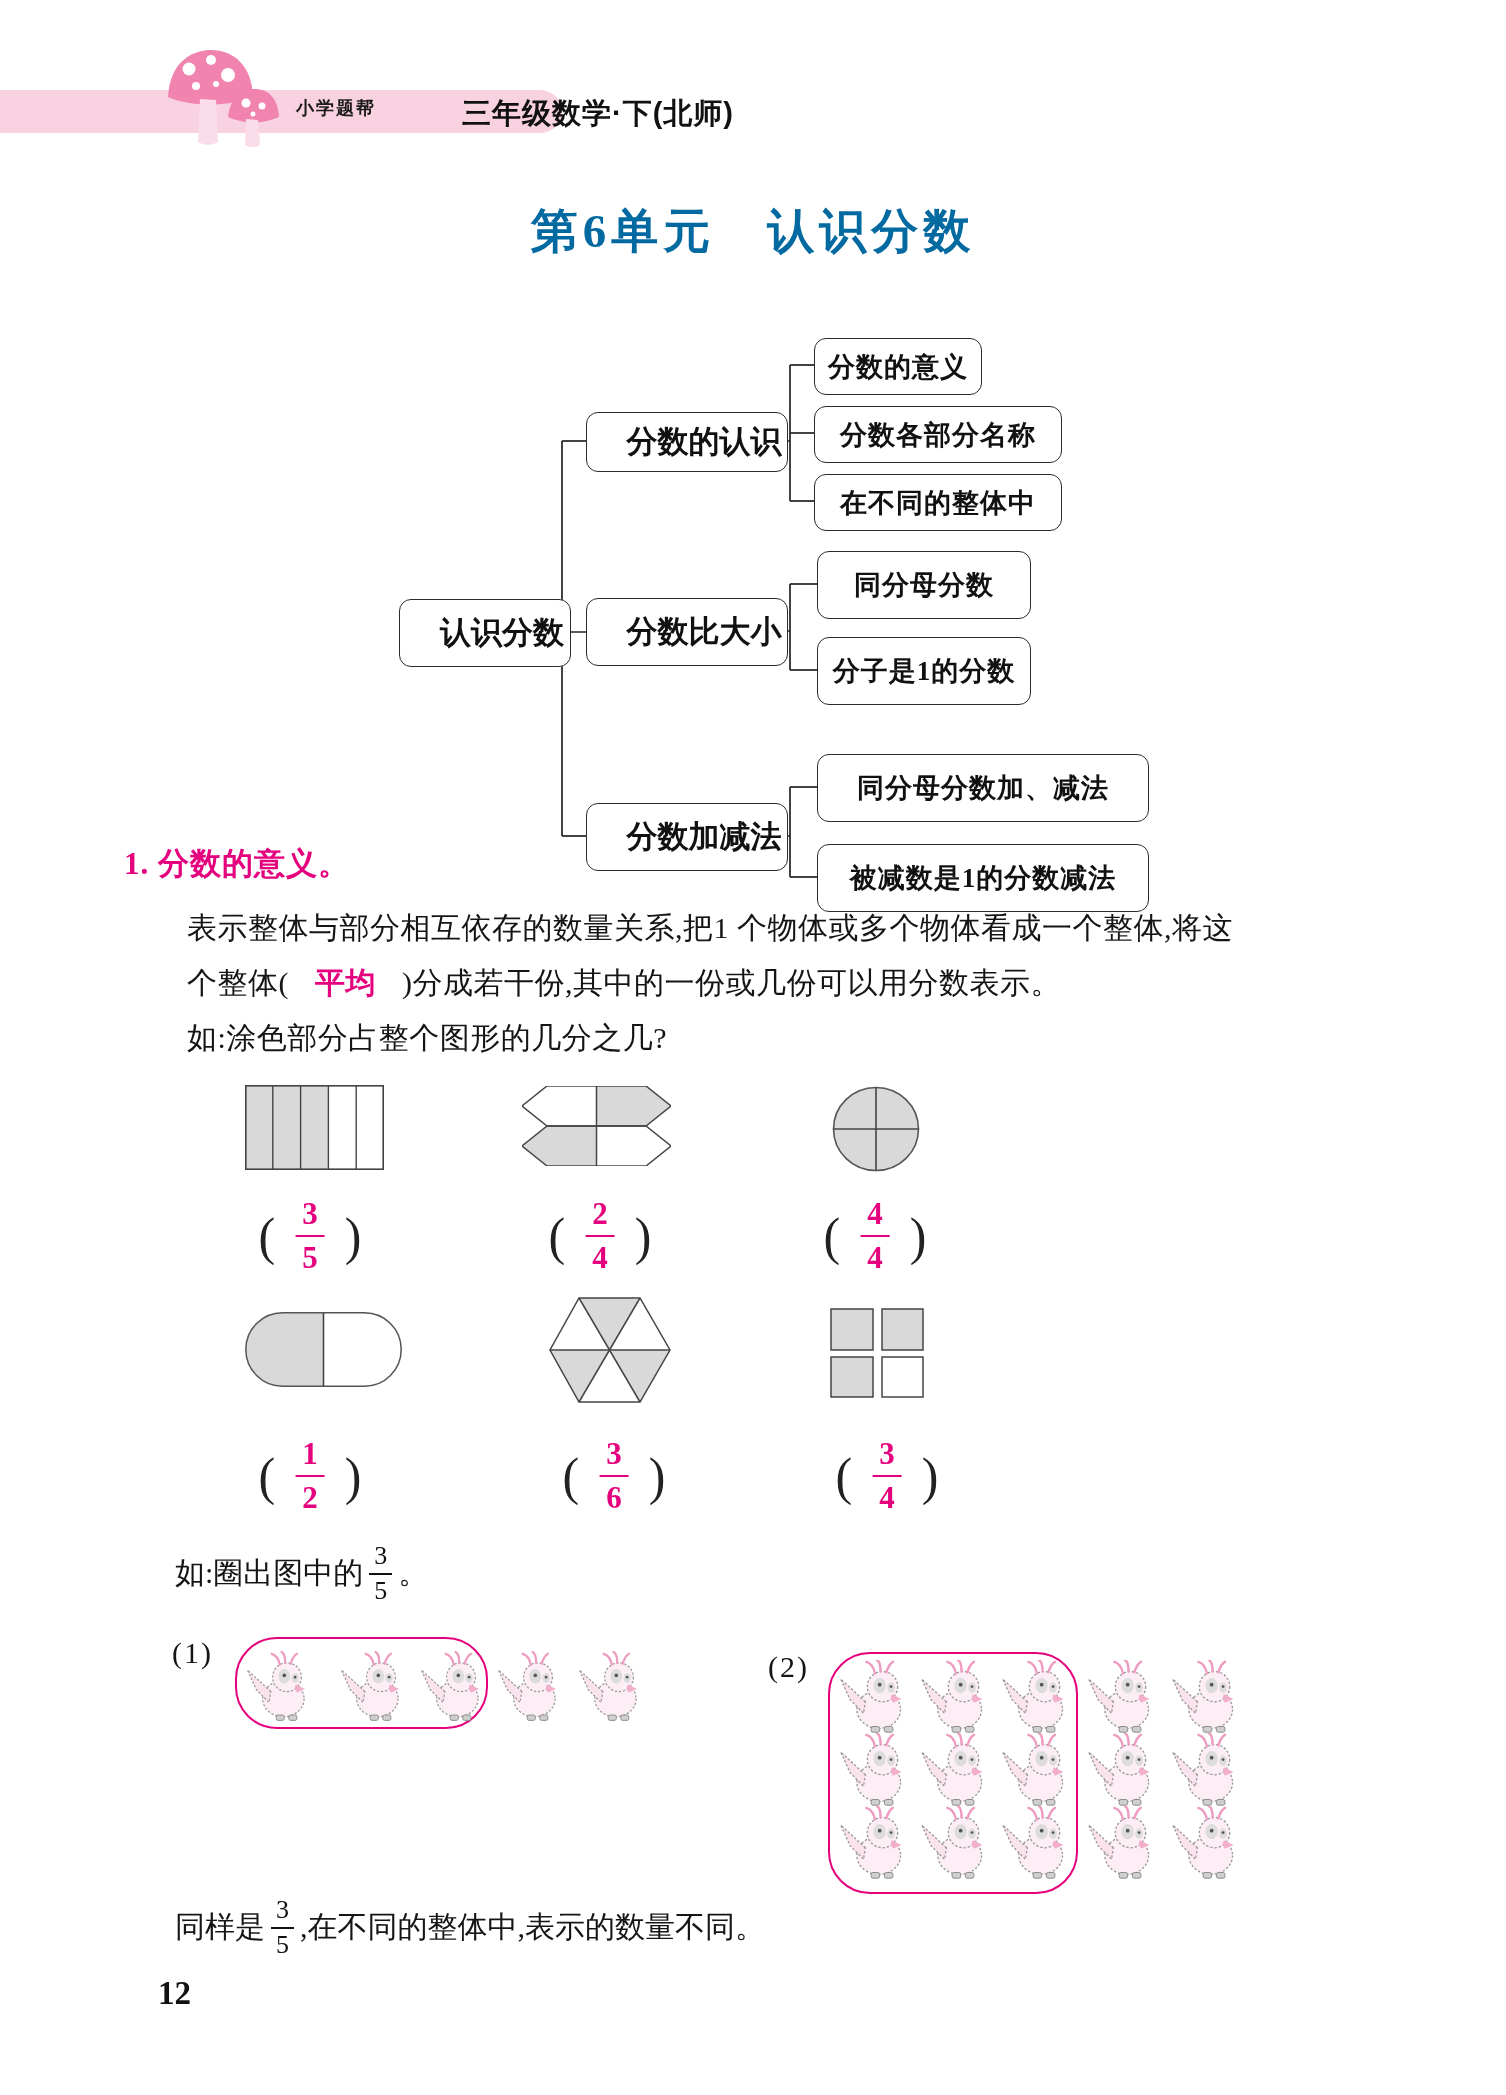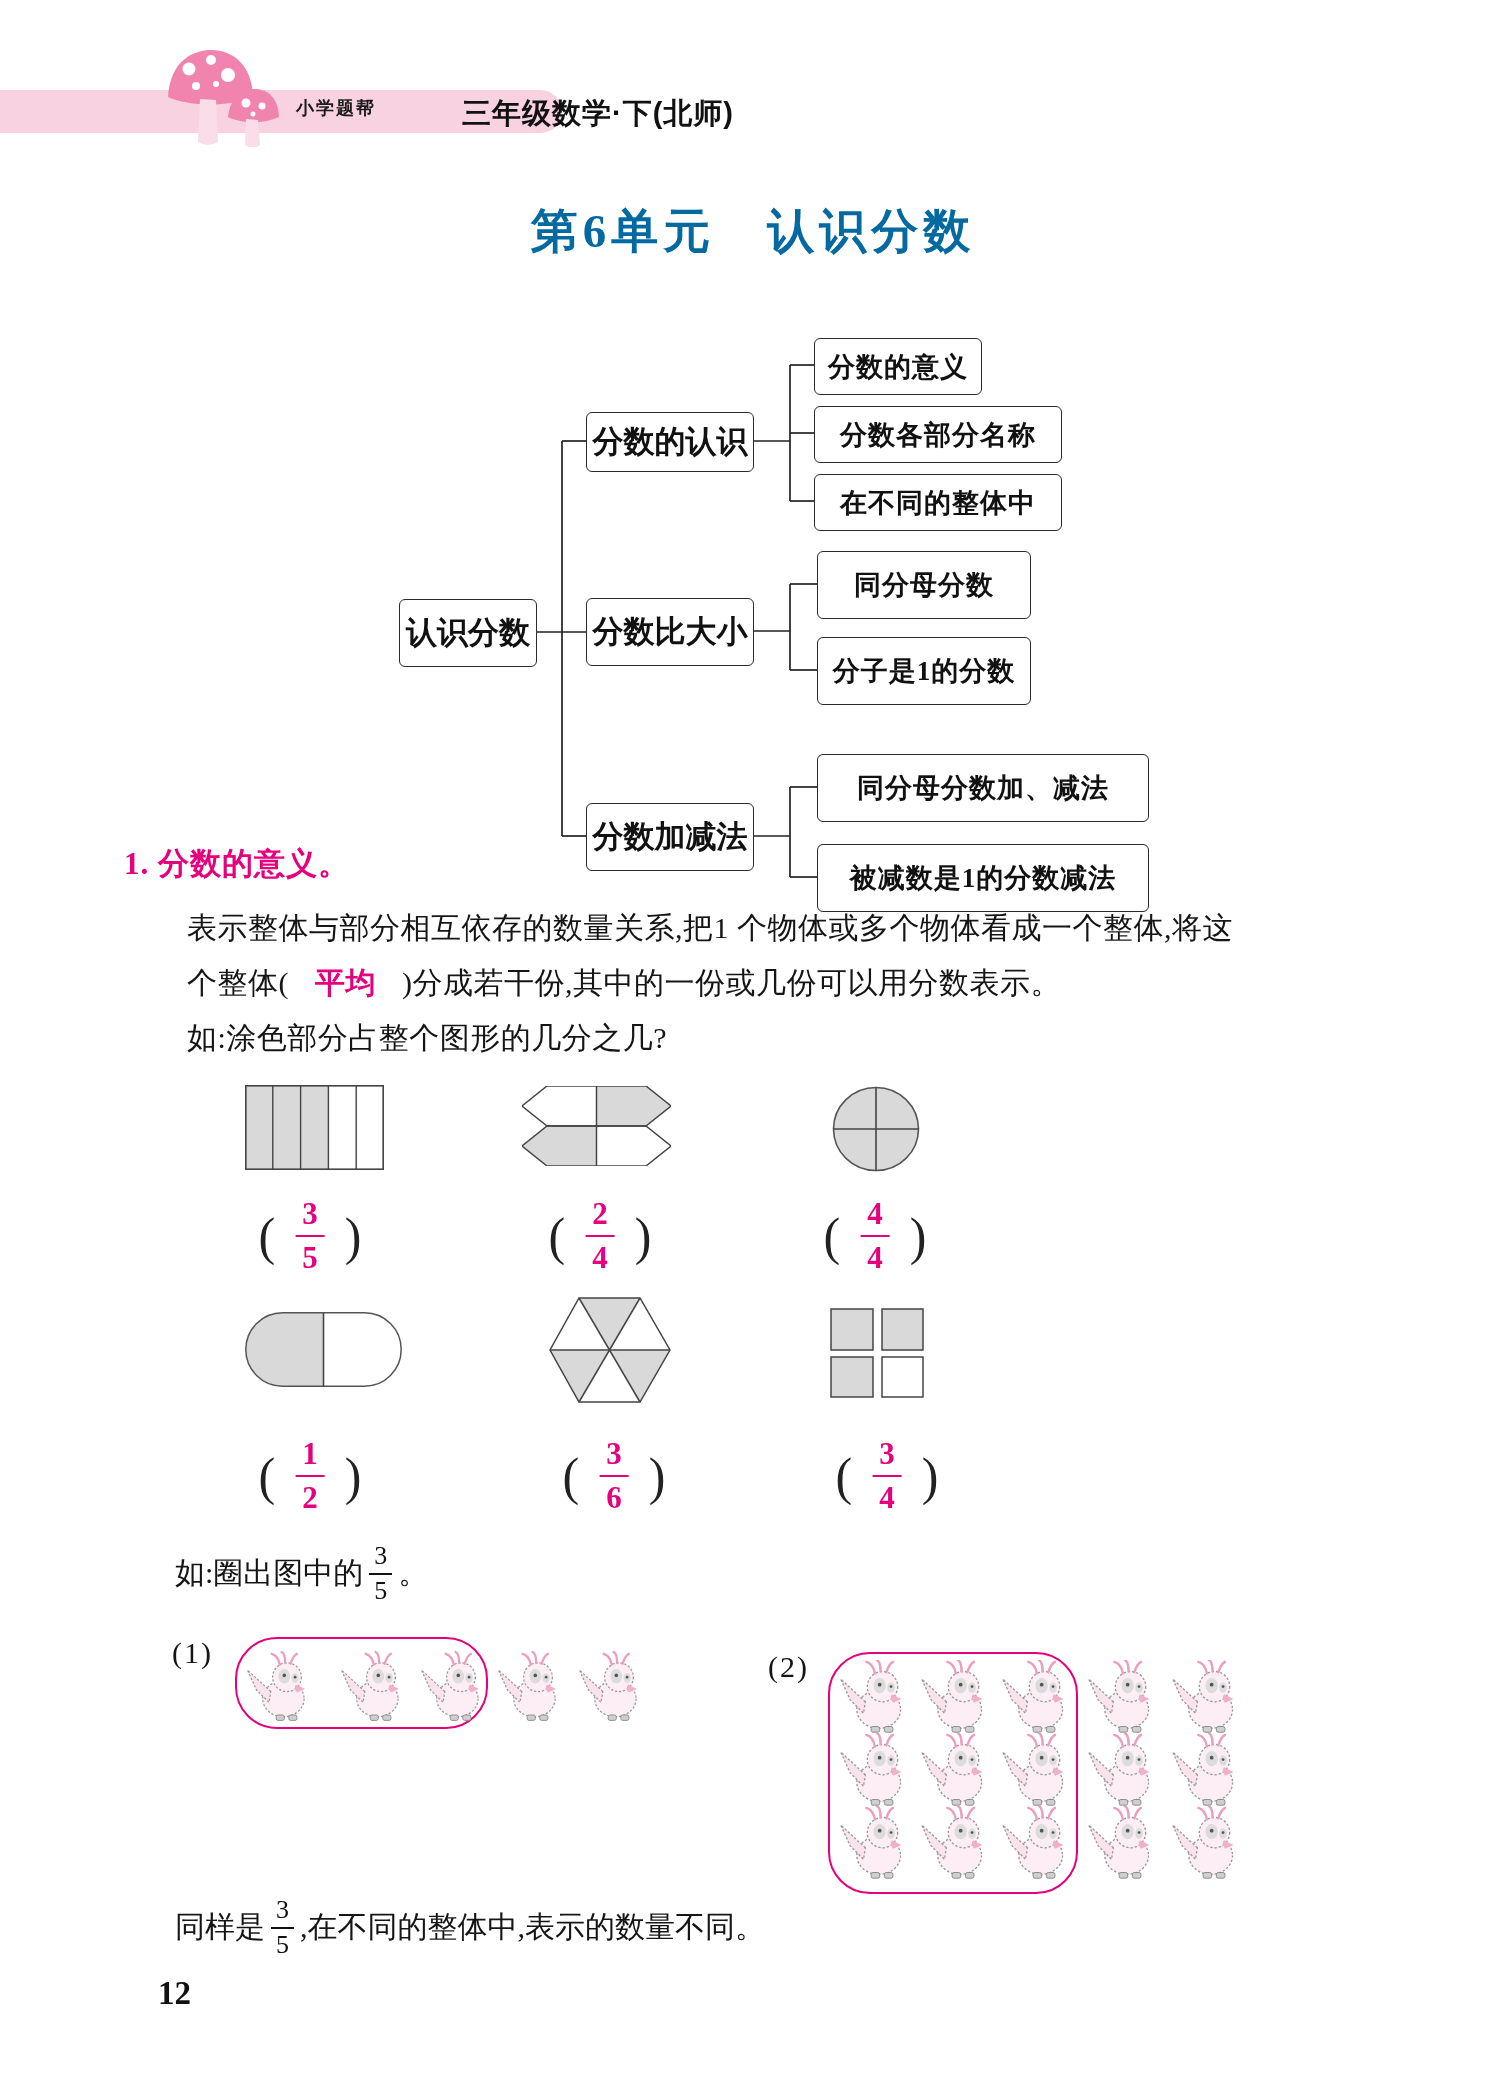--- a/index.html
+++ b/index.html
@@ -13,24 +13,24 @@
   .brand{position:absolute;left:296px;top:96px;font-family:"Liberation Sans","DejaVu Sans",sans-serif;
          font-weight:bold;font-size:18px;color:#1a1a1a;letter-spacing:2px;}
   .edition{position:absolute;left:462px;top:94px;font-family:"Liberation Sans","DejaVu Sans",sans-serif;
          font-weight:bold;font-size:29px;color:#111;letter-spacing:1px;}
 
   
   .title{position:absolute;left:0;top:200px;width:100%;text-align:center;
          font-size:47px;font-weight:bold;letter-spacing:5px;color:#0369a1;}
 
   
-  .dbox{position:absolute;border:1.8px solid #2b2b2b;border-radius:6px;background:#fff;
+  .dbox{position:absolute;border:1.8px solid #2b2b2b;border-radius:12px;background:#fff;
         display:flex;align-items:center;justify-content:center;font-weight:bold;color:#111;
         white-space:nowrap;}
-  .dbox.big{font-size:31px;}
+  .dbox.big{font-size:31px;padding-left:34px;}
   .dbox.leaf{font-size:27px;letter-spacing:1px;}
 
   
   .tline{position:absolute;font-size:30px;letter-spacing:0.5px;white-space:nowrap;margin-left:12px;}
   .sec-head{position:absolute;font-size:31px;font-weight:bold;letter-spacing:1px;}
   .magenta{color:#e5007d;}
   .ans-blank{color:#e5007d;font-weight:bold;margin:0 26px;}
 
   
   .ansgroup{position:absolute;display:flex;align-items:center;gap:20px;transform:translateX(-50%);}

